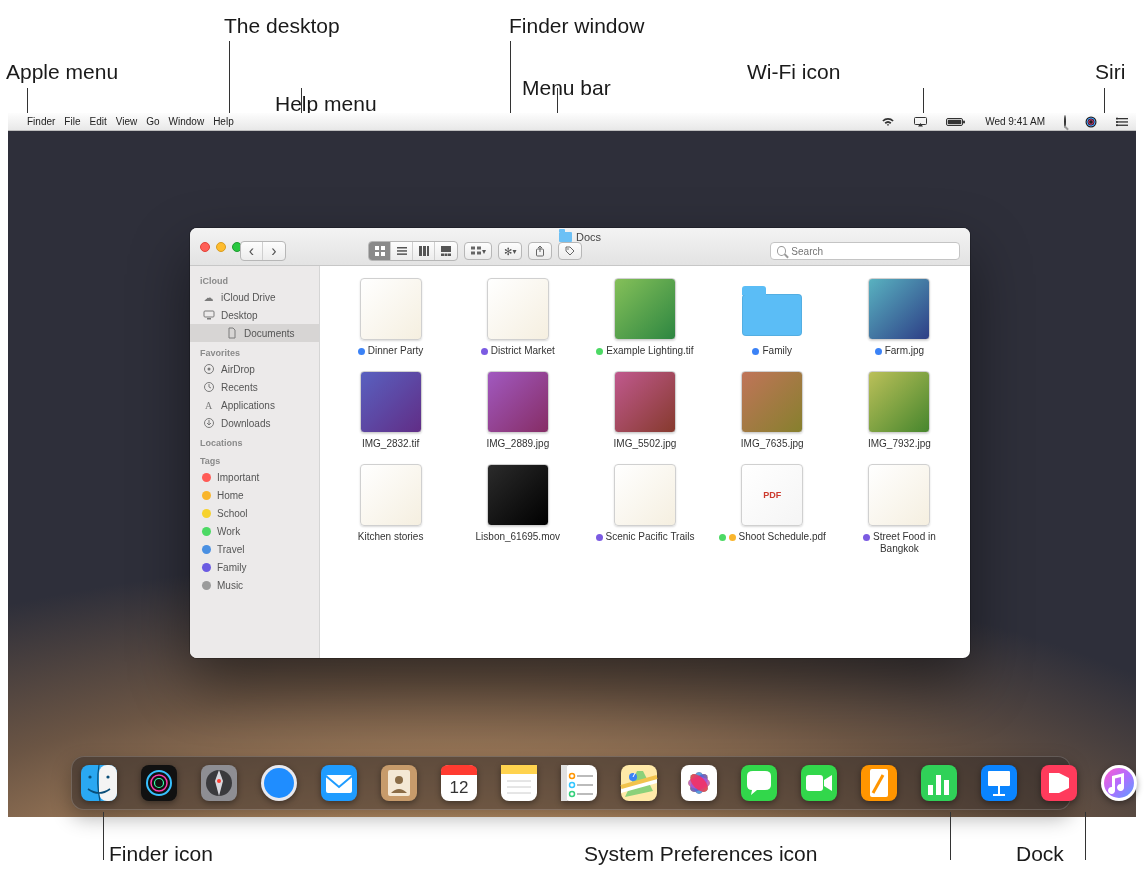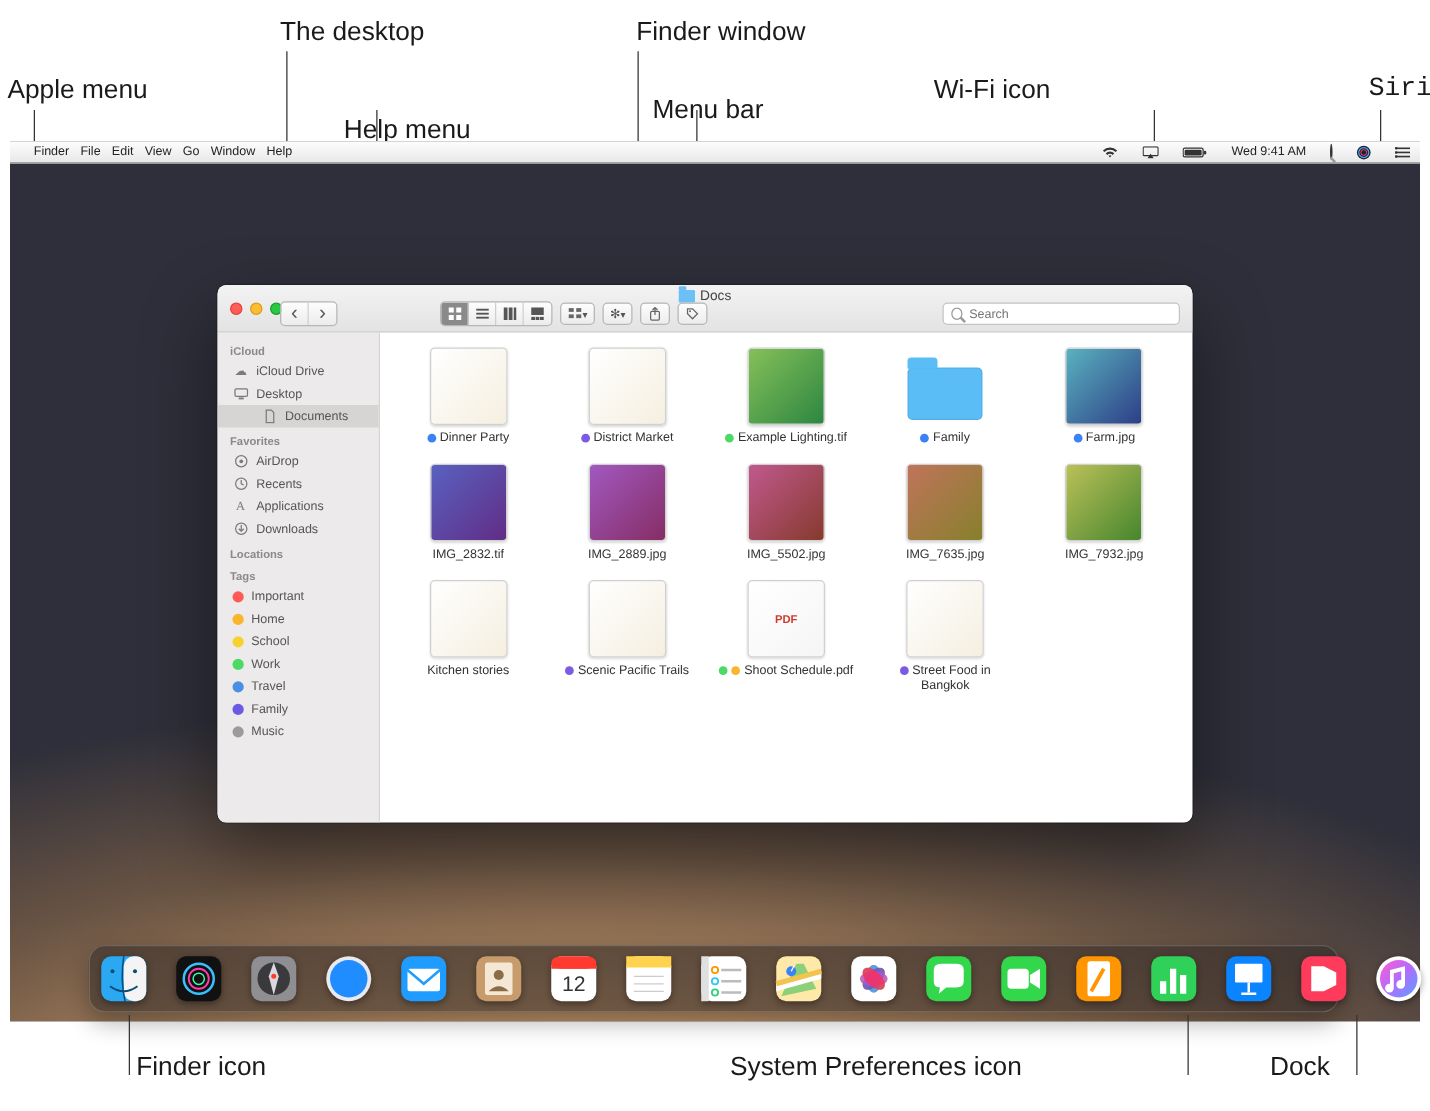--- a/index.html
+++ b/index.html
@@ -29,21 +29,21 @@
     font-size: 10px; color: #222;
   }
   .menubar .left { display: flex; align-items: center; gap: 9px; padding-left: 10px; }
   .menubar .left .app { font-weight: 400; }
   .menubar .right { margin-left: auto; display: flex; align-items: center; gap: 19px; padding-right: 8px; }
   .menubar svg { display: block; }
 
   
   .finder {
     position: absolute;
-    left: 166px; top: 115px;
+    left: 182px; top: 115px;
     width: 780px; height: 430px;
     background: #fff;
     border-radius: 7px;
     box-shadow: 0 25px 60px rgba(0,0,0,.45), 0 0 0 1px rgba(0,0,0,.2);
     overflow: hidden;
     display: flex; flex-direction: column;
   }
   .finder .titlebar {
     height: 38px;
     background: linear-gradient(#f3f3f3, #e3e3e3);
@@ -120,21 +120,21 @@
 <body>
 
 <div class="stage">
 
   <div class="callout" style="left:6px; top:60px;">Apple menu</div>
   <div class="callout" style="left:224px; top:14px;">The desktop</div>
   <div class="callout" style="left:275px; top:60px;margin-top:32px;">Help menu</div>
   <div class="callout" style="left:509px; top:14px;">Finder window</div>
   <div class="callout" style="left:522px; top:60px;margin-top:16px;">Menu bar</div>
   <div class="callout" style="left:747px; top:60px;">Wi-Fi icon</div>
-  <div class="callout" style="left:1095px; top:60px; text-align:center;font-family:Liberation Mono, monospace;">Siri</div>
+  <div class="callout" style="left:1095px; top:60px; text-align:center;">Siri</div>
 
   <div class="callout-line" style="left:27px;  top:88px; width:1px; height:29px;"></div>
   <div class="callout-line" style="left:229px; top:41px; width:1px; height:76px;"></div>
   <div class="callout-line" style="left:301px; top:88px; width:1px; height:29px;"></div>
   <div class="callout-line" style="left:510px; top:41px; width:1px; height:190px;"></div>
   <div class="callout-line" style="left:557px; top:88px; width:1px; height:29px;"></div>
   <div class="callout-line" style="left:923px; top:88px; width:1px; height:29px;"></div>
   <div class="callout-line" style="left:1104px; top:88px; width:1px; height:29px;"></div>
 
   <div class="desktop">
@@ -405,20 +405,24 @@
               </div>
               <div class="file">
                 <div class="thumb" style="background: linear-gradient(135deg, rgb(187, 192, 89), rgb(70, 134, 45));"></div>
                 <div class="filelabel"><span>IMG_7932.jpg</span></div>
               </div>
               <div class="file">
                 <div class="thumb" style="background: linear-gradient(135deg, rgb(255, 255, 255) 0%, rgb(245, 239, 224) 100%);"></div>
                 <div class="filelabel"><span>Kitchen stories</span></div>
               </div>
               <div class="file">
+                <div class="thumb" style="background: linear-gradient(135deg, rgb(43, 43, 43), rgb(0, 0, 0));"></div>
+                <div class="filelabel"><span>Lisbon_61695.mov</span></div>
+              </div>
+              <div class="file">
                 <div class="thumb" style="background: linear-gradient(135deg, rgb(255, 255, 255) 0%, rgb(245, 239, 224) 100%);"></div>
                 <div class="filelabel"><span class="lbldot" style="background:#7b5be2"></span><span>Scenic Pacific Trails</span></div>
               </div>
               <div class="file">
                 <div class="thumb" style="background: linear-gradient(135deg, rgb(255, 255, 255), rgb(245, 245, 245));">
                   <span style="font-size:9px;color:#cc3b2e;font-weight:700;">PDF</span>
                 </div>
                 <div class="filelabel"><span class="lbldot" style="background:#4cd964"></span><span class="lbldot" style="background:#f9b52c"></span><span>Shoot Schedule.pdf</span></div>
               </div>
               <div class="file">

